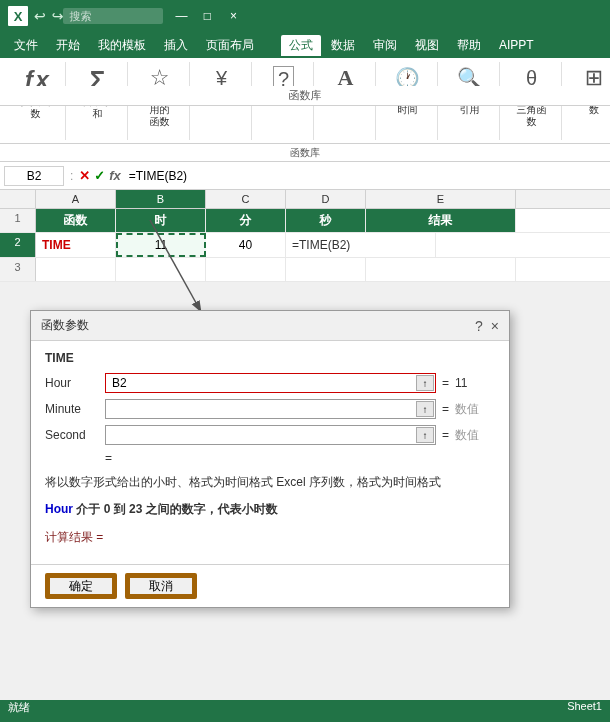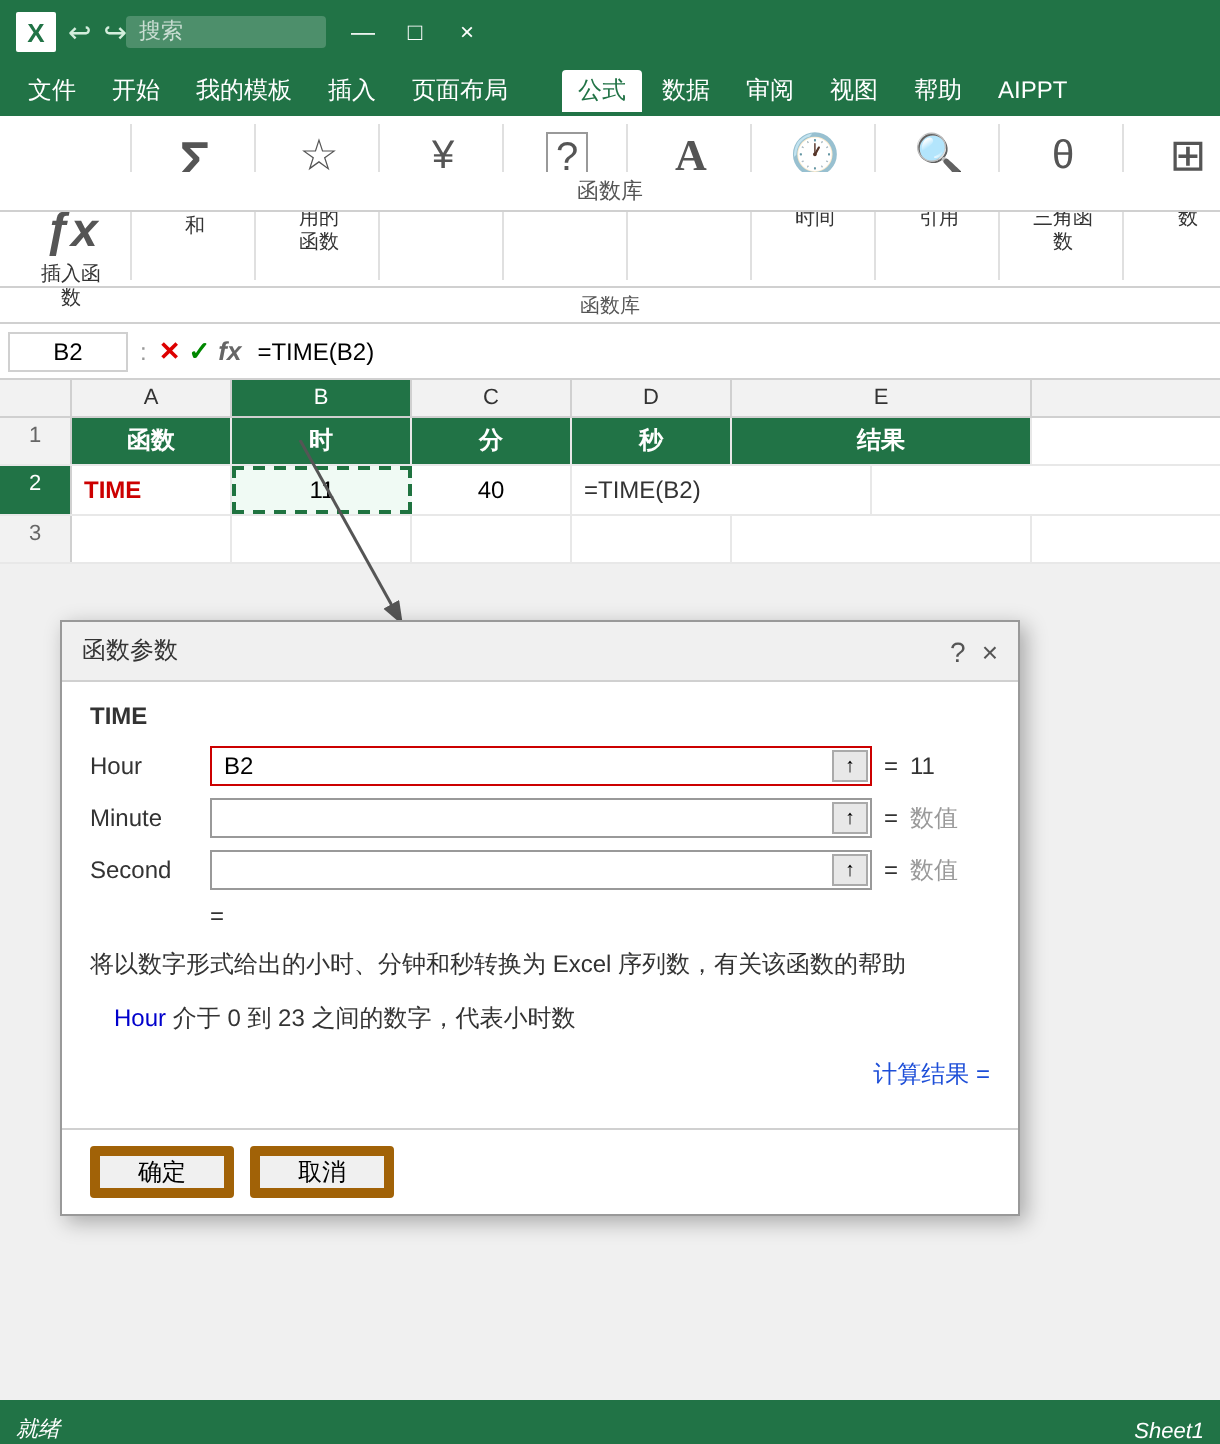--- a/index.html
+++ b/index.html
@@ -273,30 +273,30 @@
     }
     .dialog-desc {
       font-size: 12px;
       color: #333;
       margin: 8px 0;
       line-height: 1.6;
     }
     .dialog-desc-param {
       font-size: 12px;
       color: #333;
-      margin: 6px 12px;
+      margin: 6px 0;
       line-height: 1.6;
+      font-weight: bold;
     }
     .dialog-desc-param .highlight { color: #0000cc; }
 
     .dialog-result-row {
       margin: 10px 0 8px 0;
       font-size: 12px;
-      color: #1d4ed8;
-      text-align: right;
+      color: #7f1d1d;
     }
 
     .dialog-footer {
       border-top: 1px solid #d0d0d0;
       padding: 8px 14px;
       display: flex;
       align-items: center;
       justify-content: space-between;
     }
     .help-link {
@@ -314,27 +314,26 @@
       border: 5px solid #a16207;
       background: #f0f0f0;
       border-radius: 2px;
     }
 
     
     .status-bar {
       height: 22px;
       background: #217346;
       display: flex;
-      align-items: flex-end;
+      align-items: flex-start;
       padding: 0 8px;
       position: absolute;
       bottom: 0;
       left: 0;
       right: 0;
-      font-style: italic;
     }
     .status-text { color: white; font-size: 11px; }
 
     .win-btn {
       width: 16px; height: 16px;
       display: flex; align-items: center; justify-content: center;
       color: white;
       font-size: 12px;
       cursor: pointer;
     }
@@ -369,21 +368,21 @@
     <div class="menu-item">审阅</div>
     <div class="menu-item">视图</div>
     <div class="menu-item">帮助</div>
     <div class="menu-item">AIPPT</div>
   </div>
 
 <div class="ribbon">
 
   <div class="ribbon-group">
     <div class="ribbon-btn">
-      <span class="icon-big" style="font-style:italic; font-weight:bold; font-size:24px; color:#555;margin-top:36px;">ƒx</span>
+      <span class="icon-big" style="font-style:italic; font-weight:bold; font-size:24px; color:#555;">ƒx</span>
       <span class="ribbon-btn-label">插入函数</span>
     </div>
   </div>
 
   <div class="ribbon-group">
     <div class="ribbon-btn">
       <span class="icon-big" style="font-size:26px; font-weight:bold;">Σ</span>
       <span class="ribbon-btn-label">自动求和</span>
     </div>
   </div>
@@ -546,21 +545,21 @@
       <div class="param-input-wrap">
         <input class="param-input normal-border" value="" style="">
         <div class="param-arrow">↑</div>
       </div>
       <span class="param-equals">=</span>
       <span class="param-value gray">数值</span>
     </div>
 
     <div class="dialog-equals-row">=</div>
 
-    <div class="dialog-desc">将以数字形式给出的小时、分钟和秒转换为 Excel 序列数，有关该函数的帮助</div>
+    <div class="dialog-desc">将以数字形式给出的小时、格式为时间格式 Excel 序列数，格式为时间格式</div>
 
     <div class="dialog-desc-param">
       <span class="highlight">Hour</span>
       <span> 介于 0 到 23 之间的数字，代表小时数</span>
     </div>
 
     <div class="dialog-result-row">
       <span>计算结果 =</span>
     </div>
   </div>

